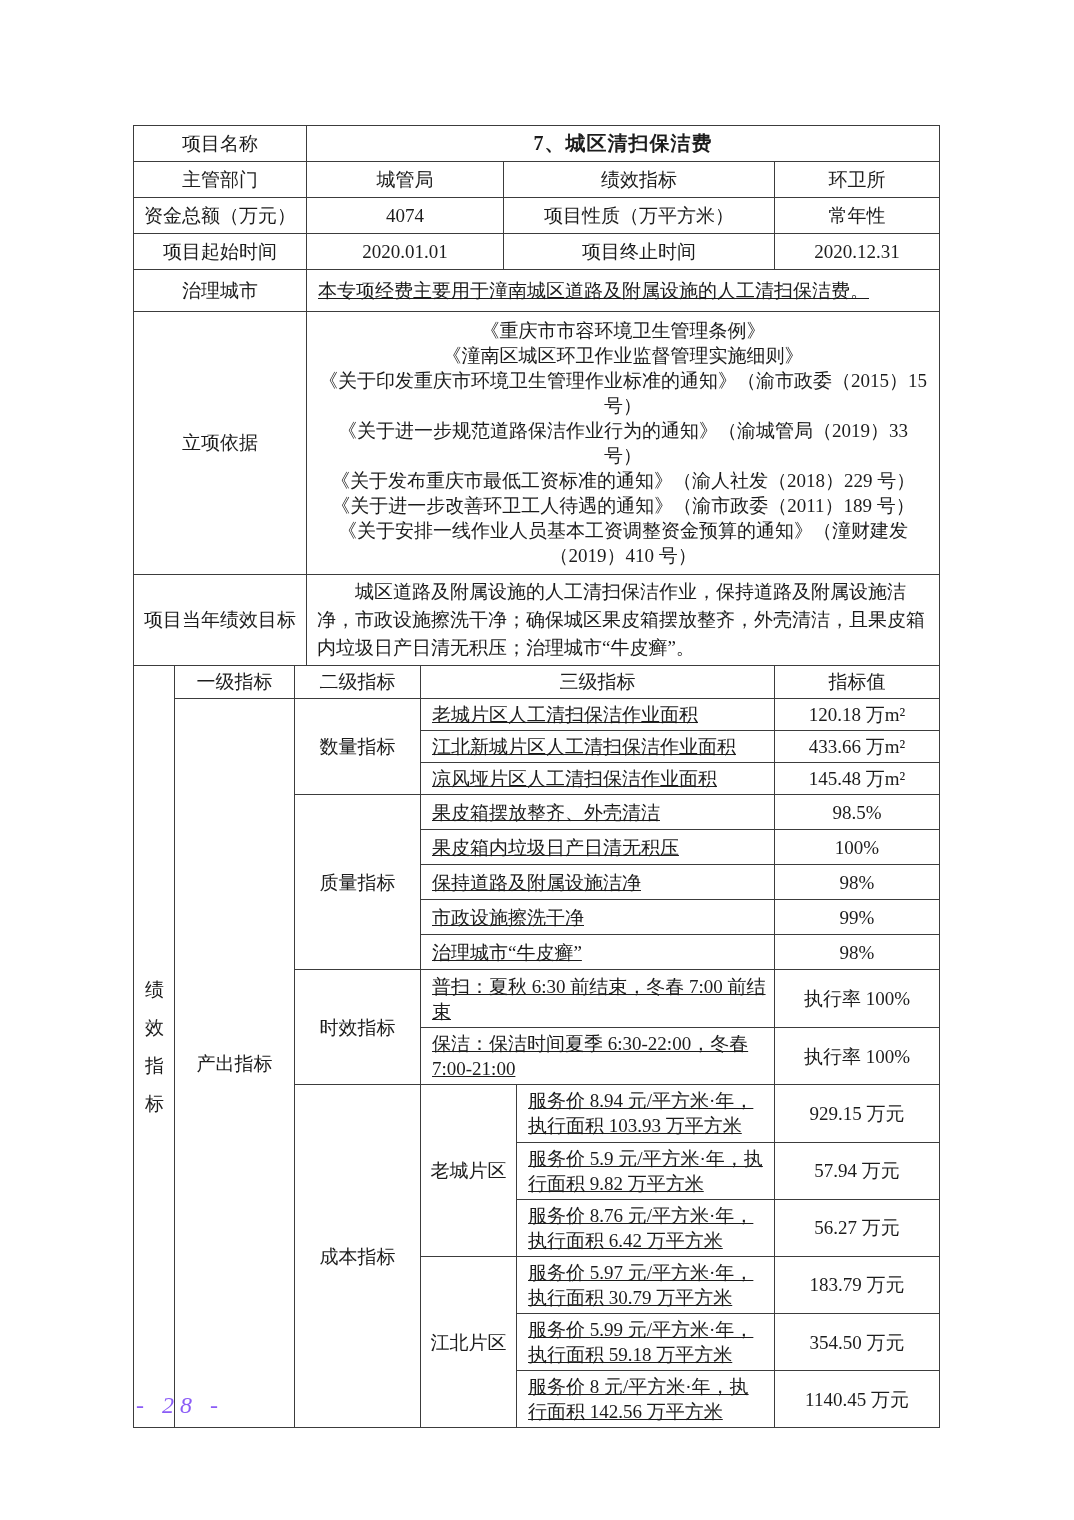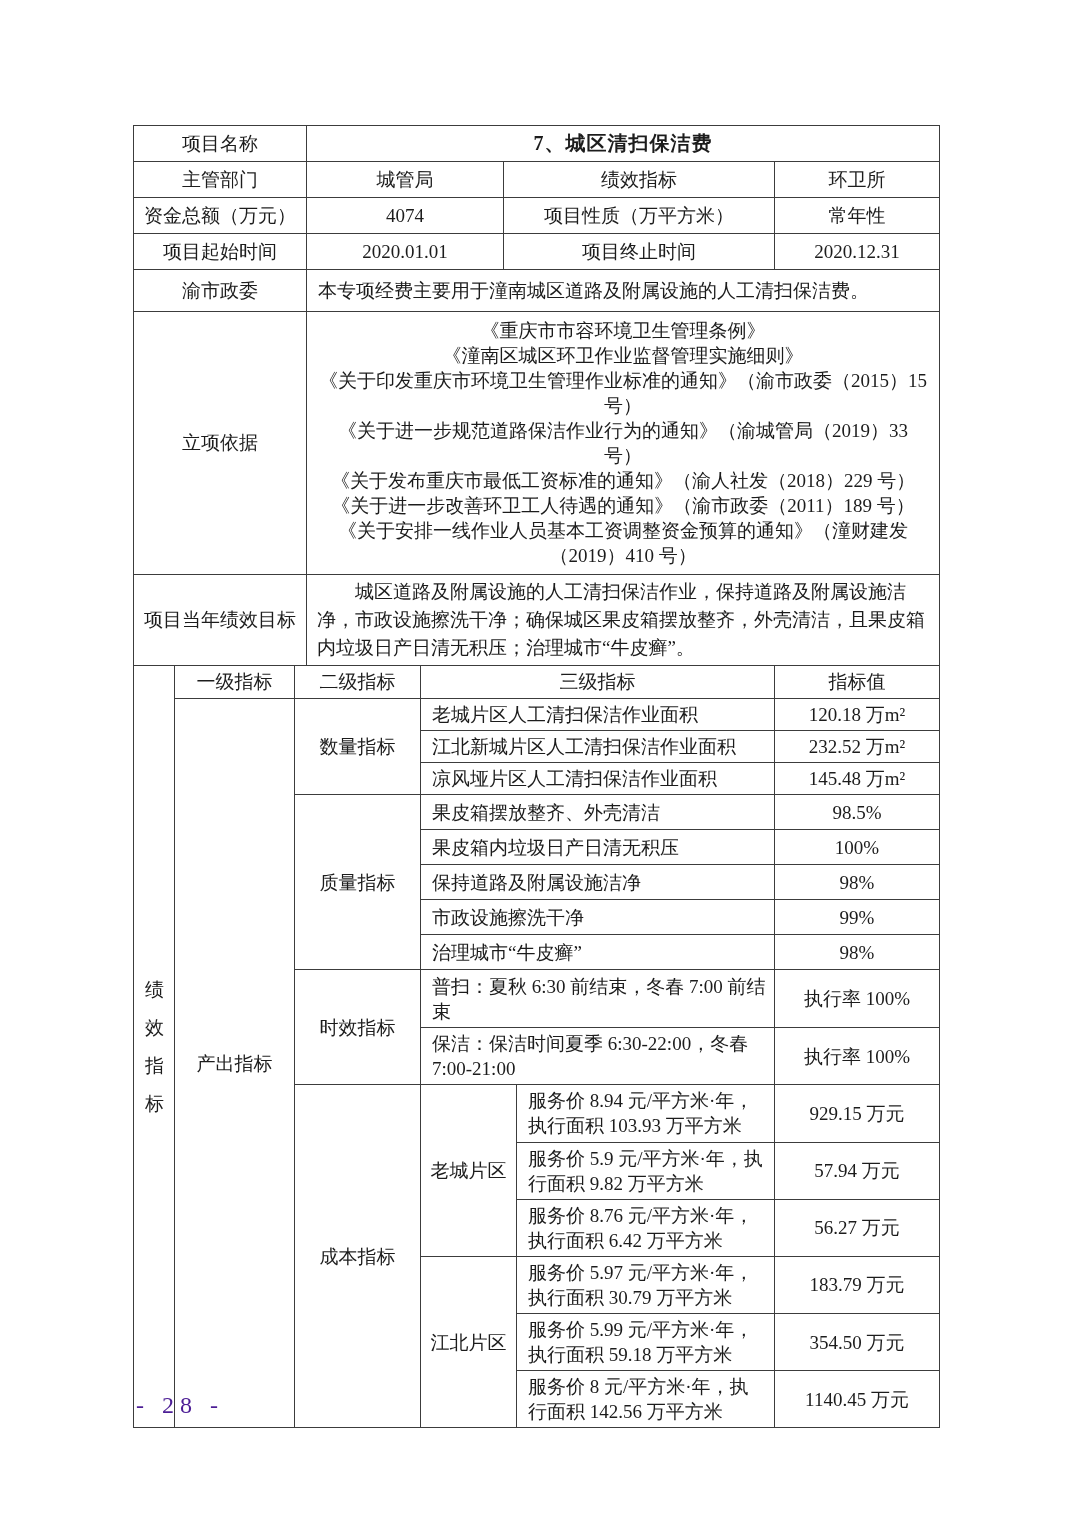--- a/index.html
+++ b/index.html
@@ -37,20 +37,21 @@
   }
   .title-cell {
     font-weight: bold;
     font-size: 20px;
     letter-spacing: 1px;
   }
   .left {
     text-align: left;
     padding-left: 11px;
     padding-right: 8px;
+    text-decoration: underline;
   }
   .basis-cell { padding: 6px 10px; }
   .basis-line { text-align: center; line-height: 25px; }
   .goal-cell p {
     margin: 0;
     text-align: left;
     text-indent: 2em;
     line-height: 28px;
     padding: 0 4px;
   }
@@ -71,21 +72,22 @@
   .h35 { height: 35px; }
   .h58 { height: 58px; }
   .h52 { height: 52px; }
   .h55 { height: 55px; }
   .pagenum {
     position: absolute;
     left: 136px;
     top: 1392px;
     font-size: 24px;
     letter-spacing: 6px;
-    color: #4c1d95;
+    color: #8b5cf6;
+    font-style: italic;
   }
 </style>
 </head>
 <body>
 
 <div class="doc">
 
   <table class="upper">
     <colgroup>
         <col style="width:173px">
@@ -110,21 +112,21 @@
       <td>项目性质（万平方米）</td>
       <td>常年性</td>
     </tr>
     <tr class="h36">
       <td>项目起始时间</td>
       <td>2020.01.01</td>
       <td>项目终止时间</td>
       <td>2020.12.31</td>
     </tr>
     <tr class="h42">
-      <td>渝市政委</td>
+      <td>治理城市</td>
       <td colspan="3" class="left">本专项经费主要用于潼南城区道路及附属设施的人工清扫保洁费。</td>
     </tr>
     <tr>
       <td>立项依据</td>
       <td colspan="3" class="basis-cell">
         <div class="basis-line">《重庆市市容环境卫生管理条例》</div>
         <div class="basis-line">《潼南区城区环卫作业监督管理实施细则》</div>
         <div class="basis-line">《关于印发重庆市环境卫生管理作业标准的通知》（渝市政委（2015）15</div>
         <div class="basis-line">号）</div>
         <div class="basis-line">《关于进一步规范道路保洁作业行为的通知》（渝城管局（2019）33 号）</div>
@@ -164,21 +166,21 @@
     </tr>
 
     <tr class="h32">
       <td rowspan="16">产出指标</td>
       <td rowspan="3">数量指标</td>
       <td colspan="2" class="left">老城片区人工清扫保洁作业面积</td>
       <td>120.18 万m²</td>
     </tr>
     <tr class="h32">
       <td colspan="2" class="left">江北新城片区人工清扫保洁作业面积</td>
-      <td>232.52 万m²</td>
+      <td>433.66 万m²</td>
     </tr>
     <tr class="h32">
       <td colspan="2" class="left">凉风垭片区人工清扫保洁作业面积</td>
       <td>145.48 万m²</td>
     </tr>
 
     <tr class="h35">
       <td rowspan="5">质量指标</td>
       <td colspan="2" class="left">果皮箱摆放整齐、外壳清洁</td>
       <td>98.5%</td>

